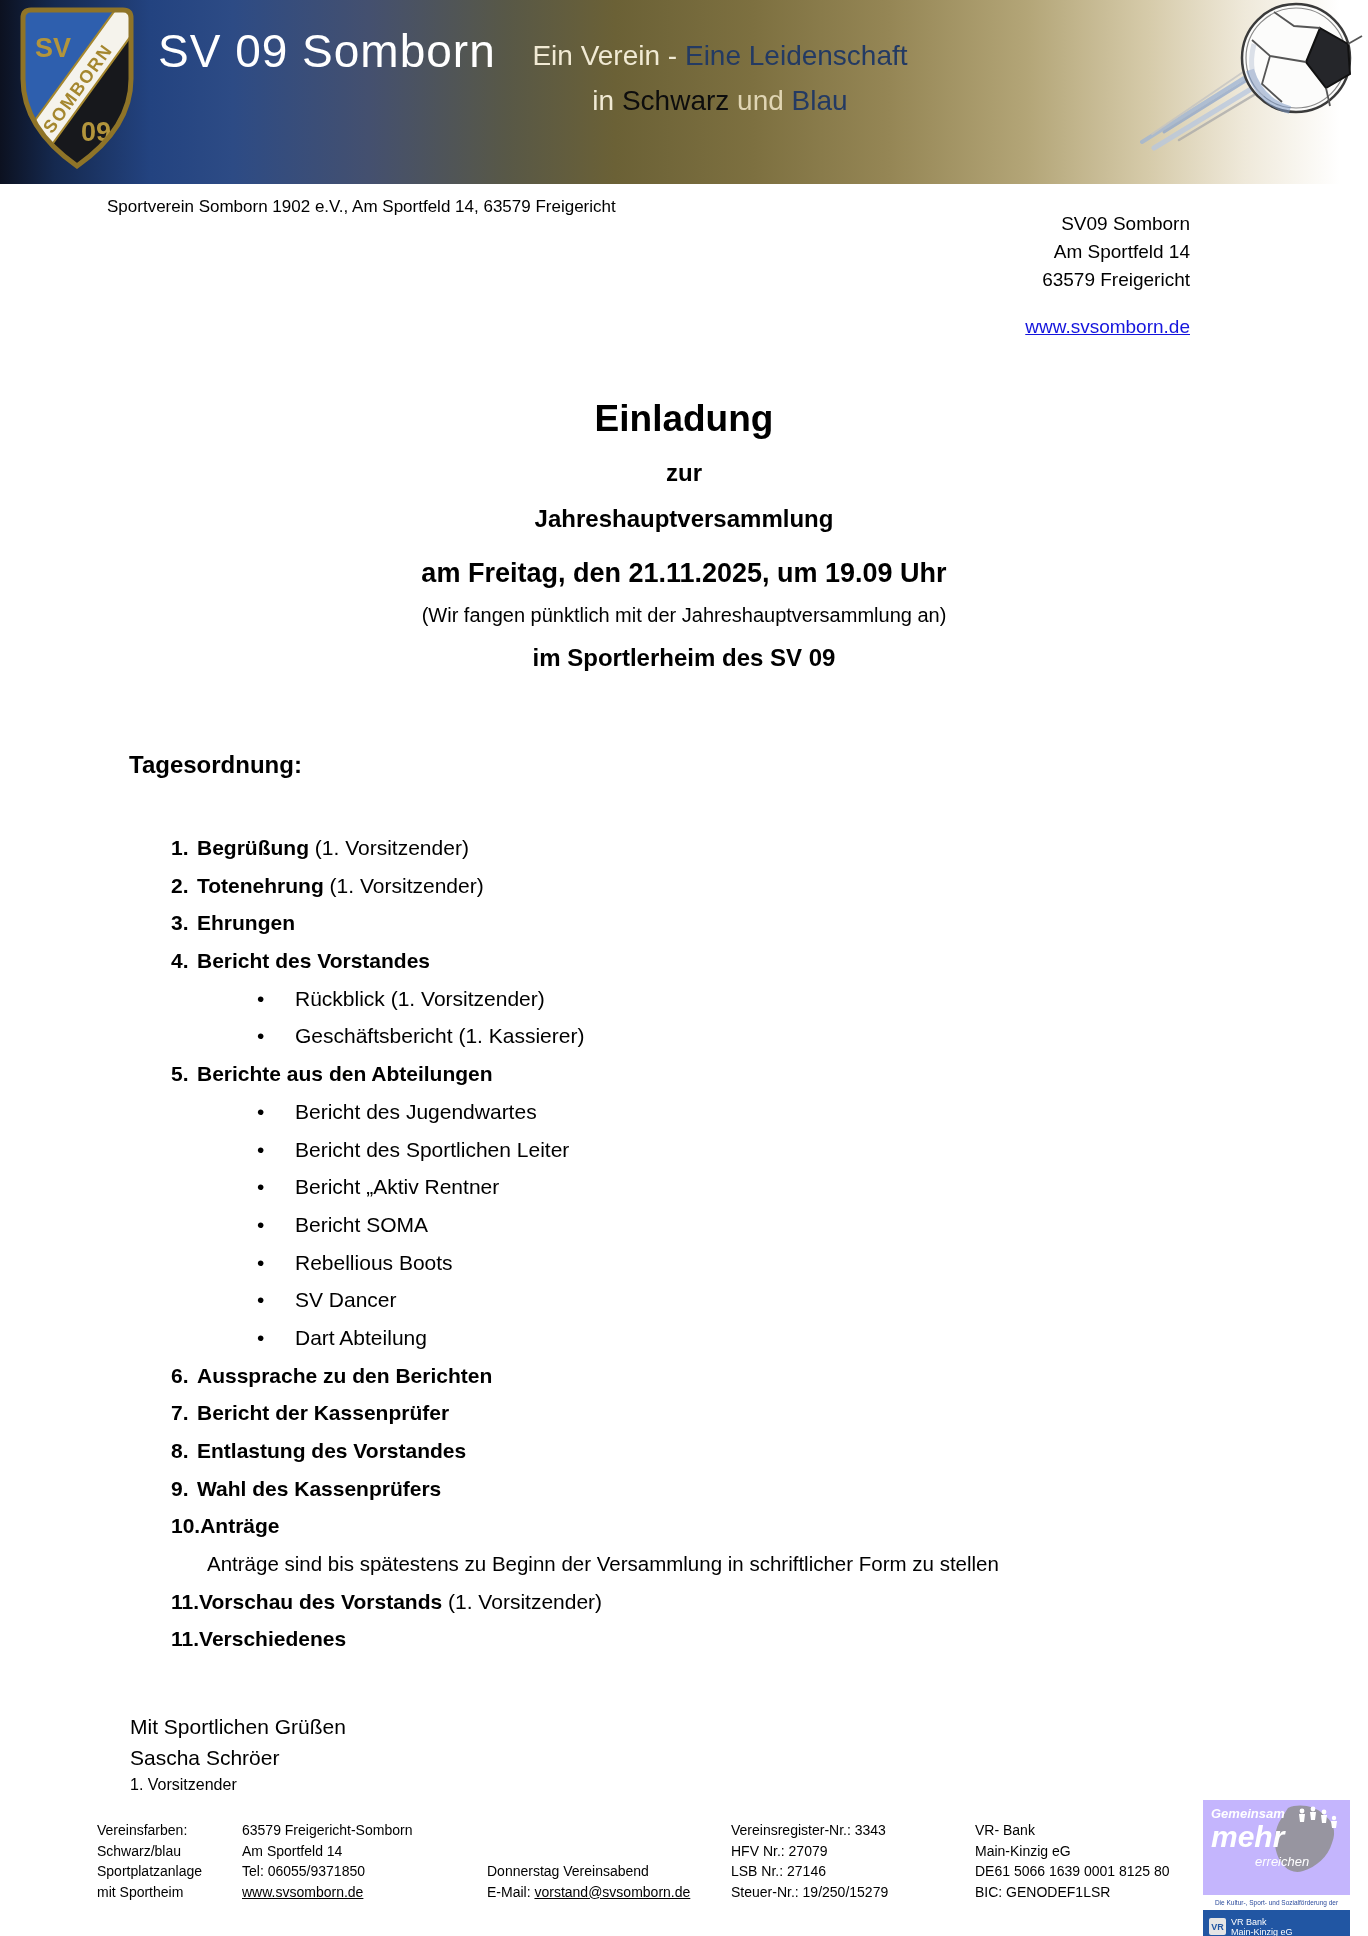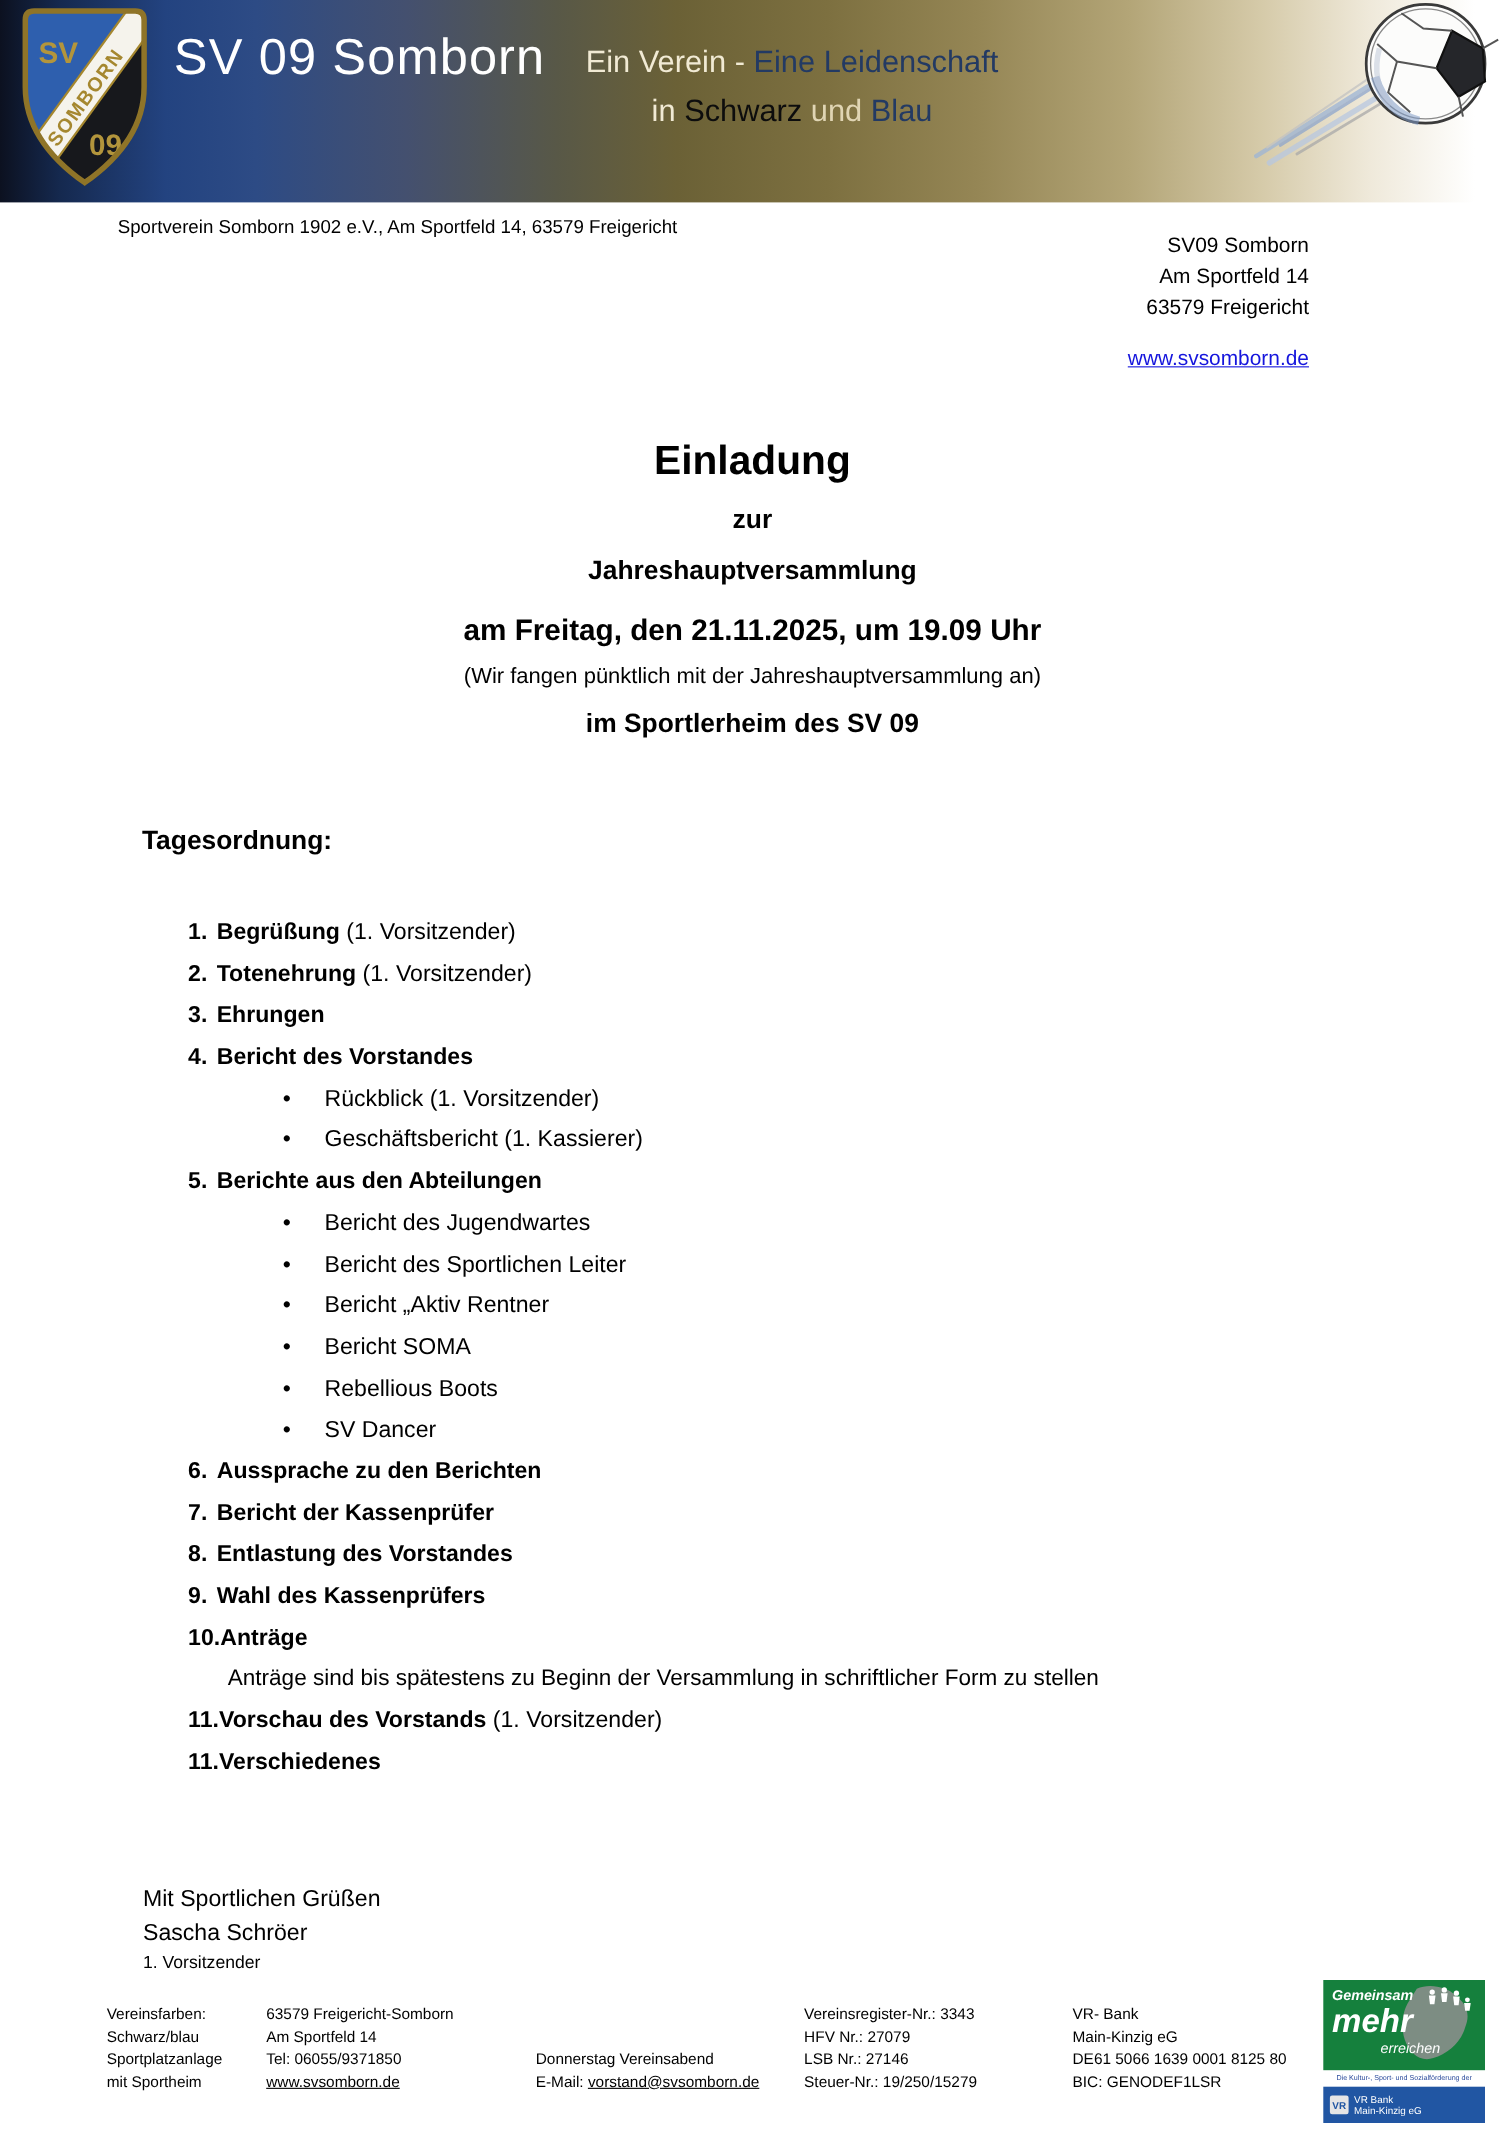--- a/index.html
+++ b/index.html
@@ -59,21 +59,21 @@
 
   
   .f-col{position:absolute;top:1820px;font-size:14px;line-height:20.5px;white-space:nowrap;}
   .f-c1{left:97px;}  .f-c2{left:242px;}  .f-c3{left:487px;}
   .f-c4{left:731px;} .f-c5{left:975px;}
   .f-c3 .spacer{height:41px;}
   .f-link{color:#000;text-decoration:underline;cursor:pointer;}
 
   
   .vr-logo{position:absolute;left:1203px;top:1800px;width:147px;}
-  .vr-orange{height:82px;background:#15803d;position:relative;}
+  .vr-orange{height:95px;background:#c4b5fd;position:relative;}
   .vr-white{height:15px;background:#ffffff;color:#2a4a9b;font-size:6.5px;
     text-align:center;line-height:15px;overflow:hidden;}
   .vr-blue{height:33px;background:#2156a3;display:flex;align-items:center;
     padding-left:6px;box-sizing:border-box;gap:5px;}
   .vr-mark{width:17px;height:17px;background:#e5e5e5;border-radius:2px;color:#2156a3;
     font-weight:bold;font-size:9px;display:flex;align-items:center;justify-content:center;}
   .vr-bank-lines{color:#fff;font-size:9px;line-height:10px;}
 </style>
 </head>
 <body>
@@ -156,20 +156,21 @@
       <div class="agenda-row item"><span class="num">4.</span><span>Bericht des Vorstandes</span><span class="rest"></span></div>
       <div class="agenda-row bullet"><span class="dot">•</span><span>Rückblick (1. Vorsitzender)</span></div>
       <div class="agenda-row bullet"><span class="dot">•</span><span>Geschäftsbericht (1. Kassierer)</span></div>
       <div class="agenda-row item"><span class="num">5.</span><span>Berichte aus den Abteilungen</span><span class="rest"></span></div>
       <div class="agenda-row bullet"><span class="dot">•</span><span>Bericht des Jugendwartes</span></div>
       <div class="agenda-row bullet"><span class="dot">•</span><span>Bericht des Sportlichen Leiter</span></div>
       <div class="agenda-row bullet"><span class="dot">•</span><span>Bericht „Aktiv Rentner</span></div>
       <div class="agenda-row bullet"><span class="dot">•</span><span>Bericht SOMA</span></div>
       <div class="agenda-row bullet"><span class="dot">•</span><span>Rebellious Boots</span></div>
       <div class="agenda-row bullet"><span class="dot">•</span><span>SV Dancer</span></div>
+      <div class="agenda-row bullet"><span class="dot">•</span><span>Dart Abteilung</span></div>
       <div class="agenda-row item"><span class="num">6.</span><span>Aussprache zu den Berichten</span><span class="rest"></span></div>
       <div class="agenda-row item"><span class="num">7.</span><span>Bericht der Kassenprüfer</span><span class="rest"></span></div>
       <div class="agenda-row item"><span class="num">8.</span><span>Entlastung des Vorstandes</span><span class="rest"></span></div>
       <div class="agenda-row item"><span class="num">9.</span><span>Wahl des Kassenprüfers</span><span class="rest"></span></div>
       <div class="agenda-row item"><span class="num">10.</span><span>Anträge</span><span class="rest"></span></div>
       <div class="agenda-row note">Anträge sind bis spätestens zu Beginn der Versammlung in schriftlicher Form zu stellen</div>
       <div class="agenda-row item"><span class="num">11.</span><span>Vorschau des Vorstands</span><span class="rest"> (1. Vorsitzender)</span></div>
       <div class="agenda-row item"><span class="num">11.</span><span>Verschiedenes</span><span class="rest"></span></div>
     </div>
 

